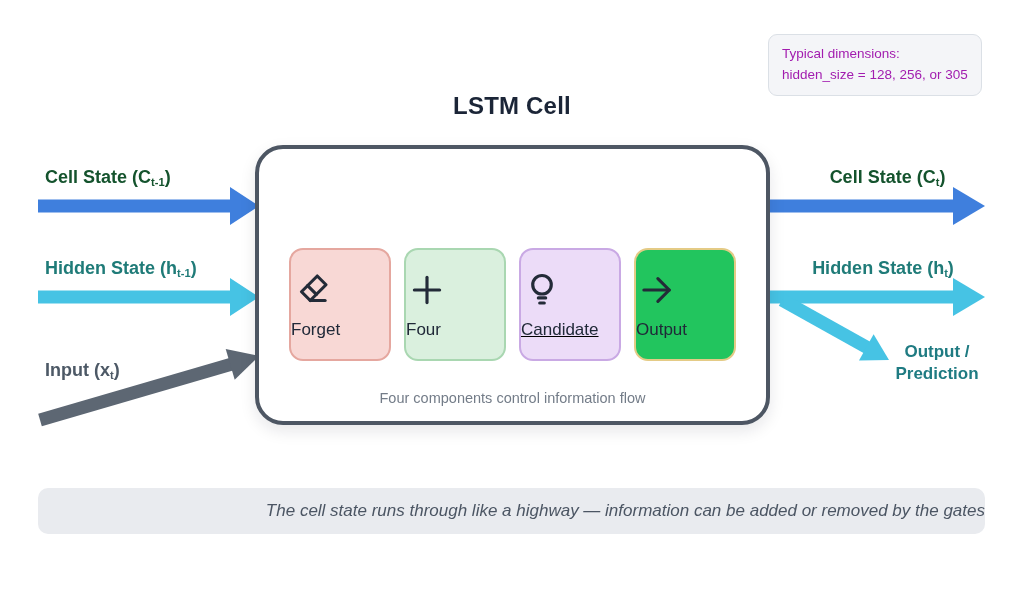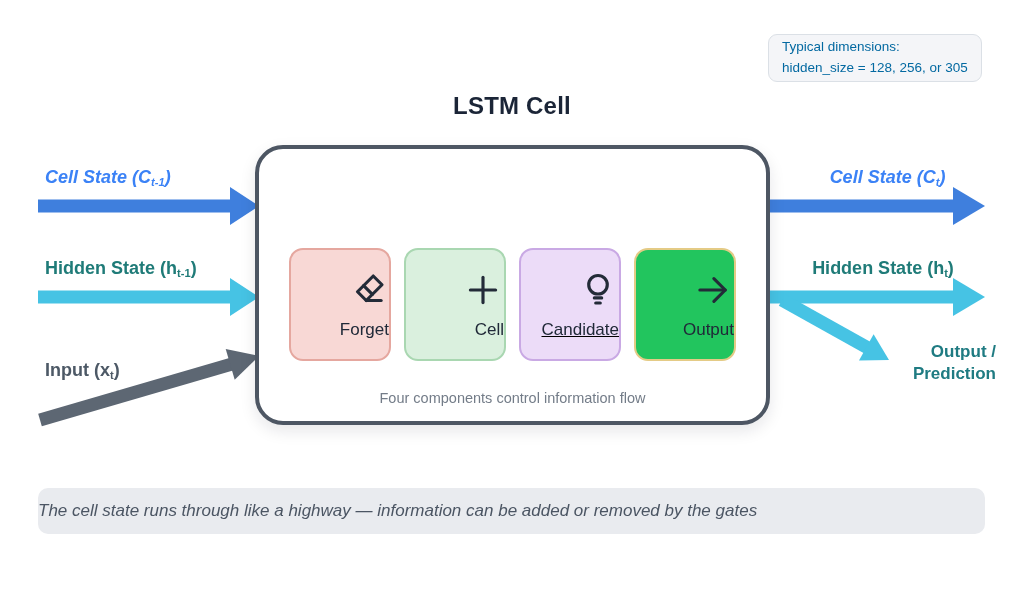--- a/index.html
+++ b/index.html
@@ -7,65 +7,65 @@
     position:relative;width:1024px;height:590px;background:#ffffff;
     font-family:"Liberation Sans", sans-serif;overflow:hidden;
   }
   
   .arrows{position:absolute;left:0;top:0;width:1024px;height:590px;pointer-events:none;}
 
   
   .info-box{
     position:absolute;left:768px;top:34px;width:214px;box-sizing:border-box;
     background:#f4f5f8;border:1px solid #dbe0e6;border-radius:9px;
-    padding:2px 13px;color:#0369a1;font-size:13.5px;line-height:1.55;
+    padding:9px 13px;color:#a21caf;font-size:13.5px;line-height:1.55;
   }
 
   
   .title{
     position:absolute;left:0;top:92px;width:100%;text-align:center;
     font-size:24px;font-weight:700;color:#1b2537;letter-spacing:.2px;
   }
 
   
   .cell-box{
     position:absolute;left:255px;top:145px;width:515px;height:280px;box-sizing:border-box;
     background:#ffffff;border:4px solid #4d5663;border-radius:28px;
     box-shadow:0 6px 16px rgba(15,23,42,.10);
   }
   .gates{
     position:absolute;left:0;top:99px;width:100%;
     display:flex;justify-content:center;gap:13px;
   }
   .gate{
     width:102px;height:113px;box-sizing:border-box;border-radius:14px;border:2px solid;
-    display:flex;flex-direction:column;align-items:flex-end;justify-content:center;gap:9px;
+    display:flex;flex-direction:column;align-items:flex-start;justify-content:center;gap:9px;
   }
   .gate svg{width:42px;height:42px;display:block;}
   .gate-label{font-size:17px;color:#202938;font-weight:500;}
   .cell-caption{
     position:absolute;left:0;bottom:15px;width:100%;text-align:center;
     font-size:14.5px;color:#737c88;
   }
 
   
   .io-label{position:absolute;font-size:18px;font-weight:700;white-space:nowrap;}
   .sub{font-size:.62em;vertical-align:-.28em;}
-  .lbl-navy{color:#3b82f6;font-style:italic;}
+  .lbl-navy{color:#14532d;}
   .lbl-teal{color:#1f7b78;}
   .lbl-gray{color:#4d5966;}
   .lbl-center{text-align:center;}
-  .out-pred{position:absolute;left:878px;top:341px;width:118px;text-align:right;
+  .out-pred{position:absolute;left:878px;top:341px;width:118px;text-align:center;
     font-size:17px;font-weight:700;color:#1f7b82;line-height:22px;}
 
   
   .banner{
     position:absolute;left:38px;top:488px;width:947px;height:46px;
     background:#e9ebef;border-radius:10px;
-    display:flex;align-items:center;justify-content:flex-start;
+    display:flex;align-items:center;justify-content:flex-end;
     font-size:17px;font-style:italic;color:#4b5563;
   }
 </style>
 </head>
 <body>
 
 <div class="stage">
 
   <svg class="arrows" viewBox="0 0 1024 590">
     <g>
@@ -115,21 +115,21 @@
         <span class="gate-label">Forget</span>
       </div>
 
       <div class="gate" style="background: rgb(218, 240, 222); border-color: rgb(169, 215, 177);">
         <span>
           <svg viewBox="0 0 24 24" fill="none" stroke="#232b38" stroke-width="1.8" stroke-linecap="round">
             <path d="M12 4.8 V19.2"></path>
             <path d="M4.8 12 H19.2"></path>
           </svg>
         </span>
-        <span class="gate-label">Cell</span>
+        <span class="gate-label">Four</span>
       </div>
 
       <div class="gate" style="background: rgb(236, 220, 248); border-color: rgb(201, 169, 228); text-decoration: underline;">
         <span>
           <svg viewBox="0 0 24 24" fill="none" stroke="#232b38" stroke-width="1.8" stroke-linecap="round" stroke-linejoin="round">
             <circle cx="12" cy="9" r="5.3"></circle>
             <path d="M9.9 16.5 H14.1"></path>
             <path d="M10.7 19.4 H13.3"></path>
           </svg>
         </span>

